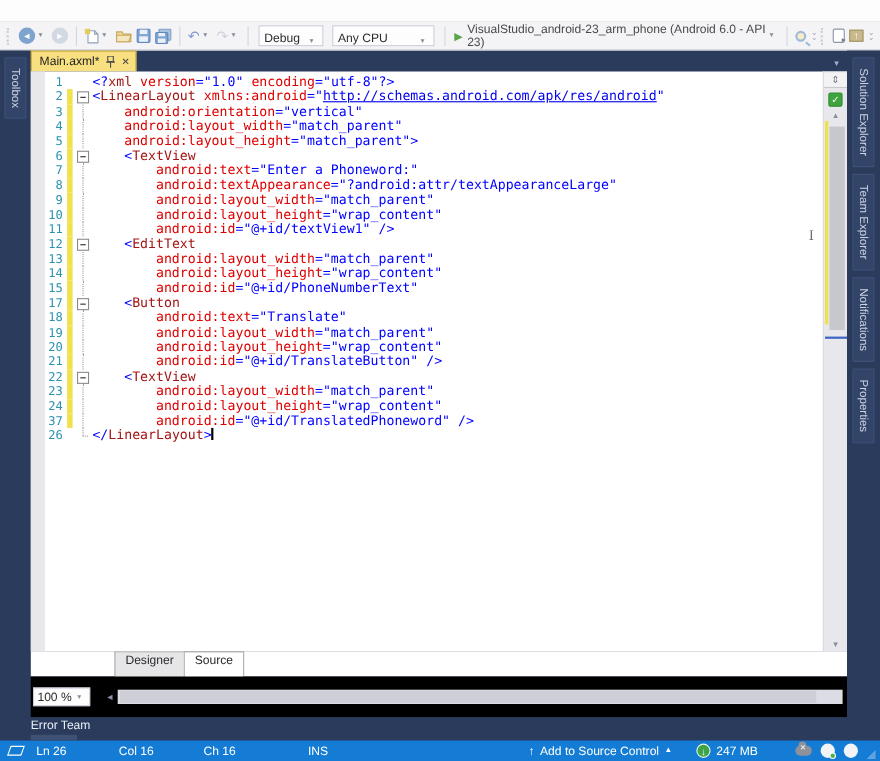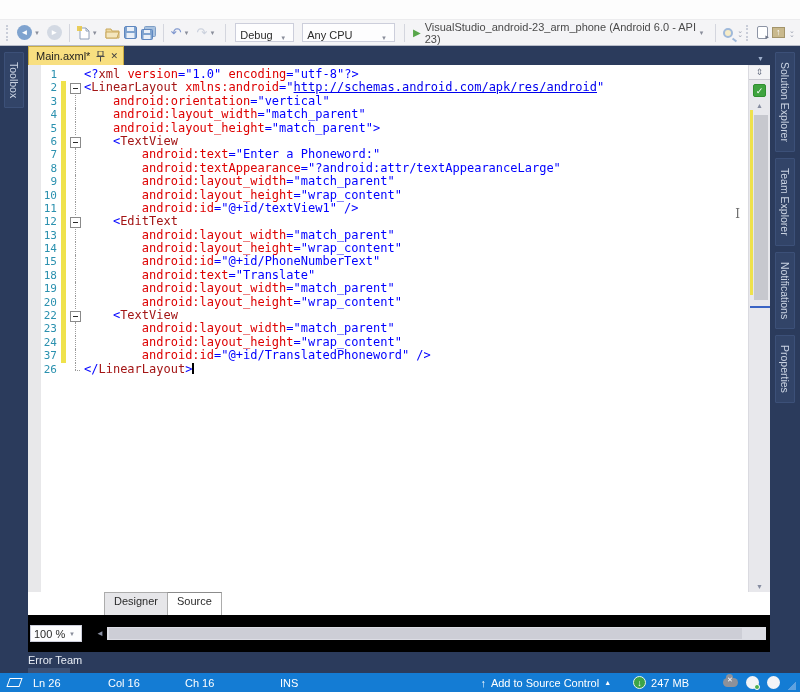--- a/index.html
+++ b/index.html
@@ -329,36 +329,48 @@
               <span class="fold line"></span>
               <span class="src"><span class="tok-p">        </span><span class="tok-a">android:layout_height</span><span class="tok-d">=</span><span class="tok-v">"wrap_content"</span></span>
             </div>
             <div class="row">
               <span class="ln">15</span>
               <span class="chg on"></span>
               <span class="fold line"></span>
               <span class="src"><span class="tok-p">        </span><span class="tok-a">android:id</span><span class="tok-d">=</span><span class="tok-v">"@+id/PhoneNumberText"</span></span>
             </div>
             <div class="row">
+              <span class="ln">17</span>
+              <span class="chg on"></span>
+              <span class="fold box"></span>
+              <span class="src"><span class="tok-p">    </span><span class="tok-d">&lt;</span><span class="tok-t">Button</span></span>
+            </div>
+            <div class="row">
               <span class="ln">18</span>
               <span class="chg on"></span>
               <span class="fold line"></span>
               <span class="src"><span class="tok-p">        </span><span class="tok-a">android:text</span><span class="tok-d">=</span><span class="tok-v">"Translate"</span></span>
             </div>
             <div class="row">
               <span class="ln">19</span>
               <span class="chg on"></span>
               <span class="fold line"></span>
               <span class="src"><span class="tok-p">        </span><span class="tok-a">android:layout_width</span><span class="tok-d">=</span><span class="tok-v">"match_parent"</span></span>
             </div>
             <div class="row">
               <span class="ln">20</span>
               <span class="chg on"></span>
               <span class="fold line"></span>
               <span class="src"><span class="tok-p">        </span><span class="tok-a">android:layout_height</span><span class="tok-d">=</span><span class="tok-v">"wrap_content"</span></span>
+            </div>
+            <div class="row">
+              <span class="ln">21</span>
+              <span class="chg on"></span>
+              <span class="fold line"></span>
+              <span class="src"><span class="tok-p">        </span><span class="tok-a">android:id</span><span class="tok-d">=</span><span class="tok-v">"@+id/TranslateButton"</span><span class="tok-p"> </span><span class="tok-d">/&gt;</span></span>
             </div>
             <div class="row">
               <span class="ln">22</span>
               <span class="chg on"></span>
               <span class="fold box"></span>
               <span class="src"><span class="tok-p">    </span><span class="tok-d">&lt;</span><span class="tok-t">TextView</span></span>
             </div>
             <div class="row">
               <span class="ln">23</span>
               <span class="chg on"></span>

